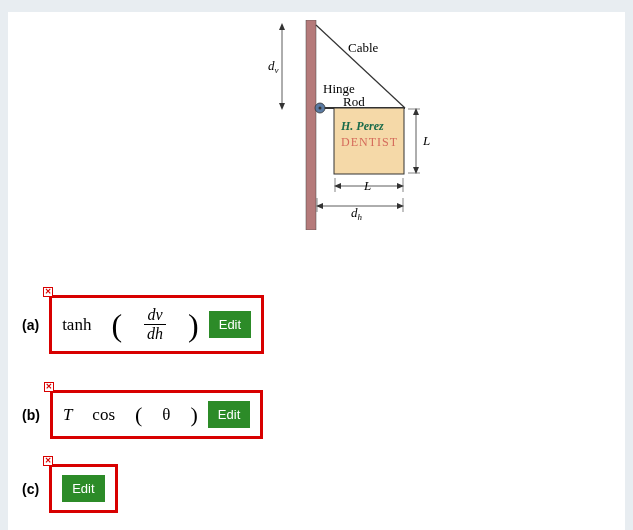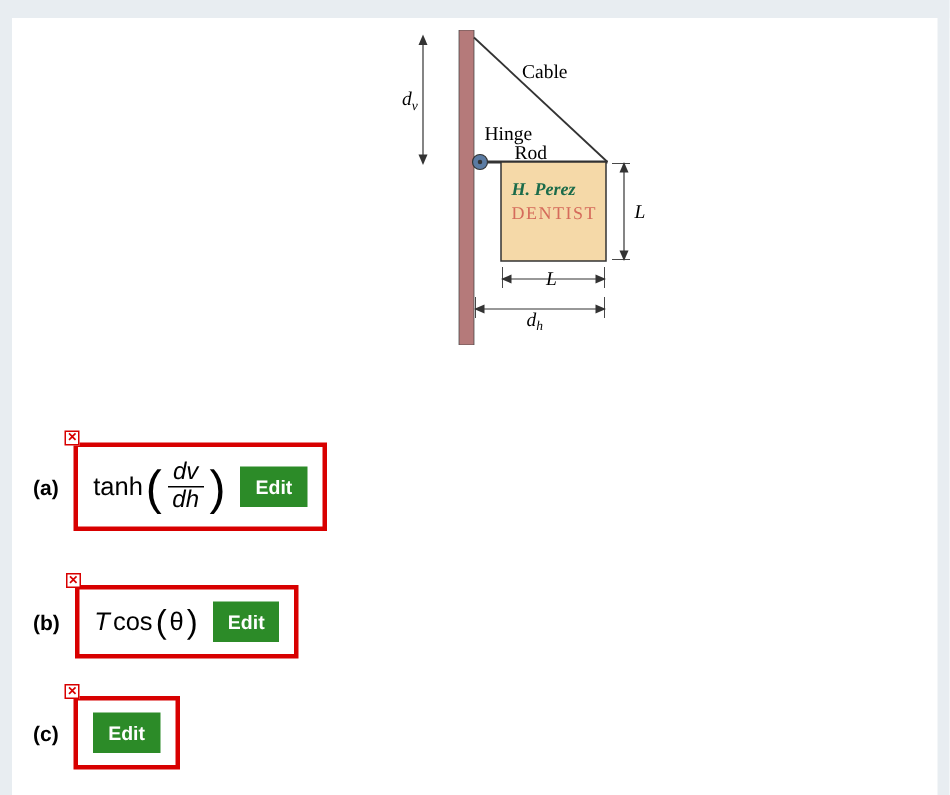--- a/index.html
+++ b/index.html
@@ -55,25 +55,25 @@
       height: 10px;
       border: 1px solid #d80000;
       background: #fff;
       color: #d80000;
       font-size: 8px;
       line-height: 8px;
       text-align: center;
       font-weight: bold;
     }
     .formula {
-      font-family: Liberation Sans, sans-serif;
+      font-family: Liberation Serif, serif;
       font-size: 17px;
       display: flex;
       align-items: center;
-      gap: 2px;
+      gap: 20px;
     }
     .frac {
       display: inline-flex;
       flex-direction: column;
       align-items: center;
       vertical-align: middle;
       font-size: 16px;
       margin: 0 2px;
     }
     .frac .num { padding: 0 3px; }
@@ -87,21 +87,21 @@
     .bracket {
       font-size: 28px;
       font-weight: normal;
       line-height: 1;
     }
     .edit-btn {
       background: #2c8b28;
       color: #fff;
       border: none;
       padding: 6px 10px;
-      font-weight: bold;
+      font-weight: normal;
       font-size: 13px;
       cursor: pointer;
     }
     .sub { font-size: 11px; font-style: italic; vertical-align: sub; }
   </style>
 </head>
 <body>
 
 <div class="top-bar"></div>
 <div class="content-area">

